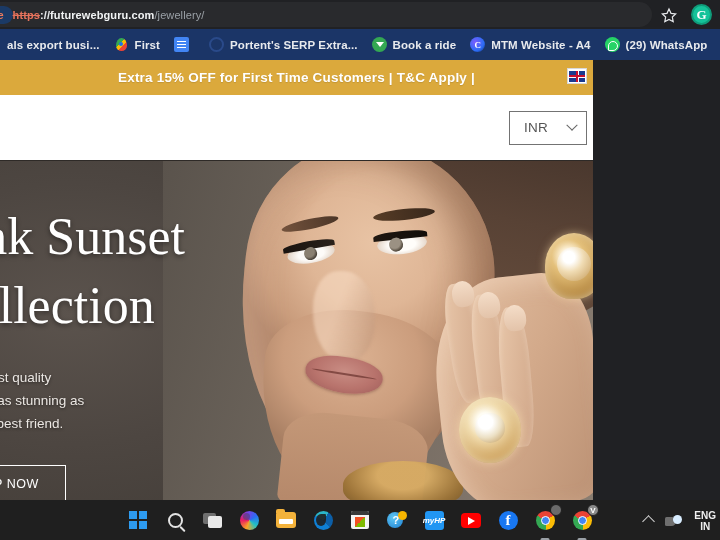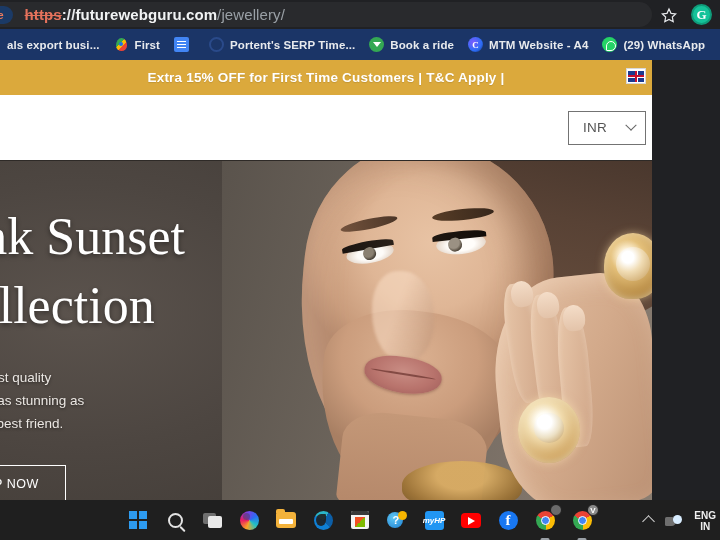--- a/index.html
+++ b/index.html
@@ -19,21 +19,21 @@
     position: absolute; left: -38px; top: 2px; width: 690px; height: 25px;
     background: #292a2d; border-radius: 13px; display: flex; align-items: center;
     padding-left: 10px;
   }
   .notsecure-pill {
     background: #1b3a66; color: #ef7b5c; font-size: 10.5px; font-weight: 700;
     border-radius: 10px; padding: 3px 9px 3px 9px; white-space: nowrap;
     letter-spacing: .1px;
   }
   .url-text {
-    margin-left: 12px; font-size: 15px; color: #9aa0a6; white-space: nowrap;
+    margin-left: 0; font-size: 11px; color: #9aa0a6; white-space: nowrap;
     font-weight: 600; letter-spacing: .1px;
   }
   .url-scheme { color: #e5725c; text-decoration: line-through; }
   .url-sep { color: #e8eaed; }
   .url-host { color: #f1f3f4; font-weight: 700; }
   .url-path { color: #9aa0a6; font-weight: 500; }
   .star-btn {
     position: absolute; right: 38px; top: 2px; width: 26px; height: 26px;
     display: flex; align-items: center; justify-content: center;
   }
@@ -76,21 +76,21 @@
   .ico-ride { background: #34a853; border-radius: 50%; position: relative; }
   .ico-ride:after { content:""; position:absolute; left:4px; top:4.5px;
      border-top: 5px solid #fff; border-left: 4px solid transparent; border-right: 4px solid transparent; }
   .ico-mtm { background: radial-gradient(circle at 35% 35%, #7b5cff, #2d6df6 60%, #0d2a6b);
      border-radius: 50%; color:#fff; font-size:9px; font-family:"Liberation Serif",serif; }
   .ico-wa { background: #25d366; border-radius: 50%; position: relative; }
   .ico-wa:after { content:""; position:absolute; left:3.5px; top:3.5px; width:8px; height:8px;
      border: 1.6px solid #fff; border-radius: 50% 50% 50% 10%; }
 
   
-  .page { position: absolute; top: 60px; left: 0; width: 652px; height: 440px;
+  .page { position: absolute; top: 60px; left: 0; width: 593px; height: 440px;
           background: #a21caf; overflow: hidden; }
 
   .promo {
     height: 35px; background: #dba93c; display: flex; align-items: center;
     justify-content: center; position: relative;
   }
   .promo-text {
     color: #ffffff; font-size: 13.5px; font-weight: 700; letter-spacing: .2px;
     text-shadow: 0 1px 1px rgba(0,0,0,.12);
   }
@@ -358,21 +358,21 @@
       <span class="bm-ico ico-maps">
           <span class="pin"></span>
         </span>
       <span class="bm-label">First</span>
     </div>
     <div class="bm">
       <span class="bm-ico ico-docs"></span>
     </div>
     <div class="bm">
       <span class="bm-ico ico-ring"></span>
-      <span class="bm-label">Portent's SERP Time...</span>
+      <span class="bm-label">Portent's SERP Extra...</span>
     </div>
     <div class="bm">
       <span class="bm-ico ico-ride"></span>
       <span class="bm-label">Book a ride</span>
     </div>
     <div class="bm">
       <span class="bm-ico ico-mtm">C</span>
       <span class="bm-label">MTM Website - A4</span>
     </div>
     <div class="bm">

